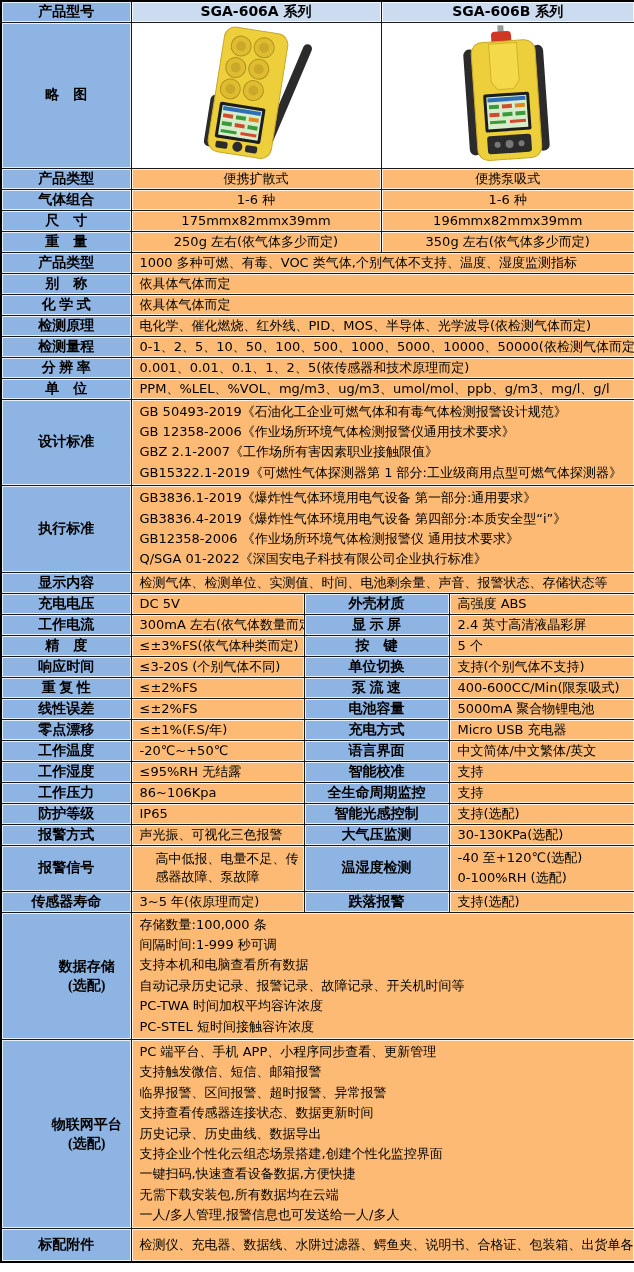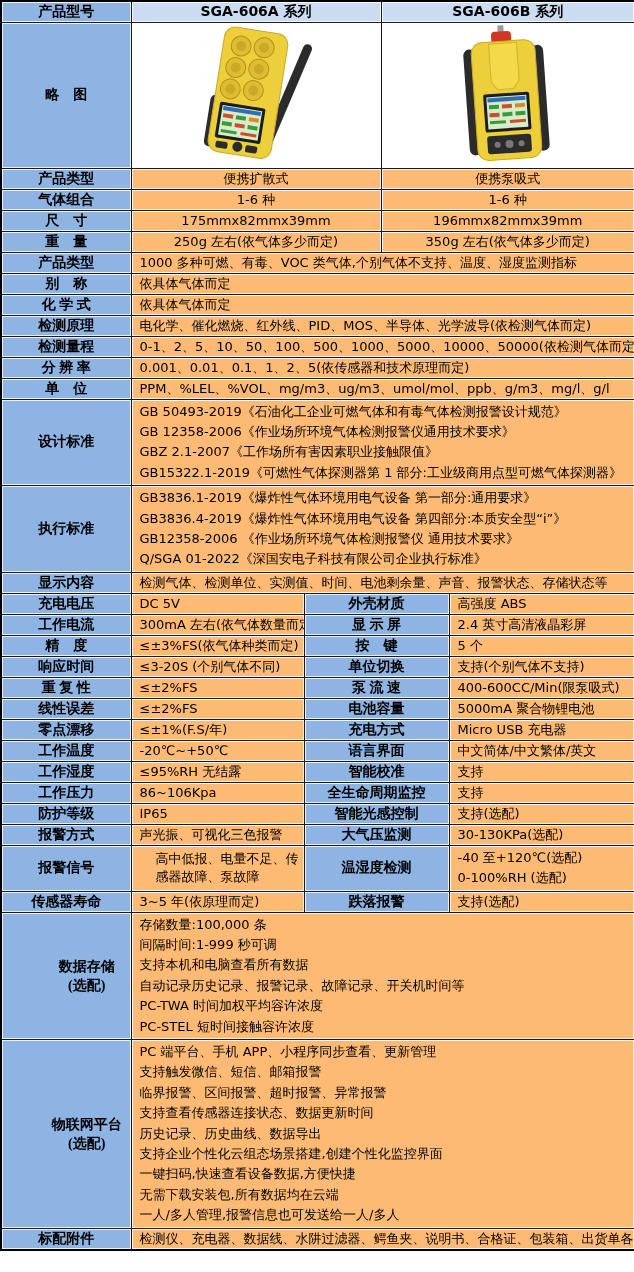--- a/index.html
+++ b/index.html
@@ -12,21 +12,21 @@
   td.val.c{text-align:center;white-space:nowrap;}
   td.val.l{text-align:left;padding:0 4px 0 8px;white-space:nowrap;}
   td.val.wrap{text-align:left;padding:1px 4px 1px 24px;white-space:normal;line-height:18px;}
   td.hdr{background:#CBDCF1;text-align:center;font-weight:bold;font-size:14px;white-space:nowrap;}
   td.img{background:#ffffff;text-align:center;vertical-align:middle;}
   td.multiline{padding:2px 4px 2px 8px;}
   .line{line-height:20.4px;white-space:nowrap;text-align:left;}
   .lbl2line{line-height:19px;padding-left:41px;}
   tr.rh-head{height:21px;} tr.rh-img{height:146px;} tr.rh-n{height:21px;}
   tr.rh-std{height:82px;} tr.rh-alarm{height:41px;} tr.rh-store{height:122px;}
-  tr.rh-iot{height:183px;} tr.rh-acc{height:22px;}
+  tr.rh-iot{height:183px;} tr.rh-acc{height:34px;}
 </style>
 </head>
 <body>
 
 <table class="spec">
   <colgroup>
     <col style="width:130px">
       <col style="width:173px">
       <col style="width:77px">
     <col style="width:68px">

